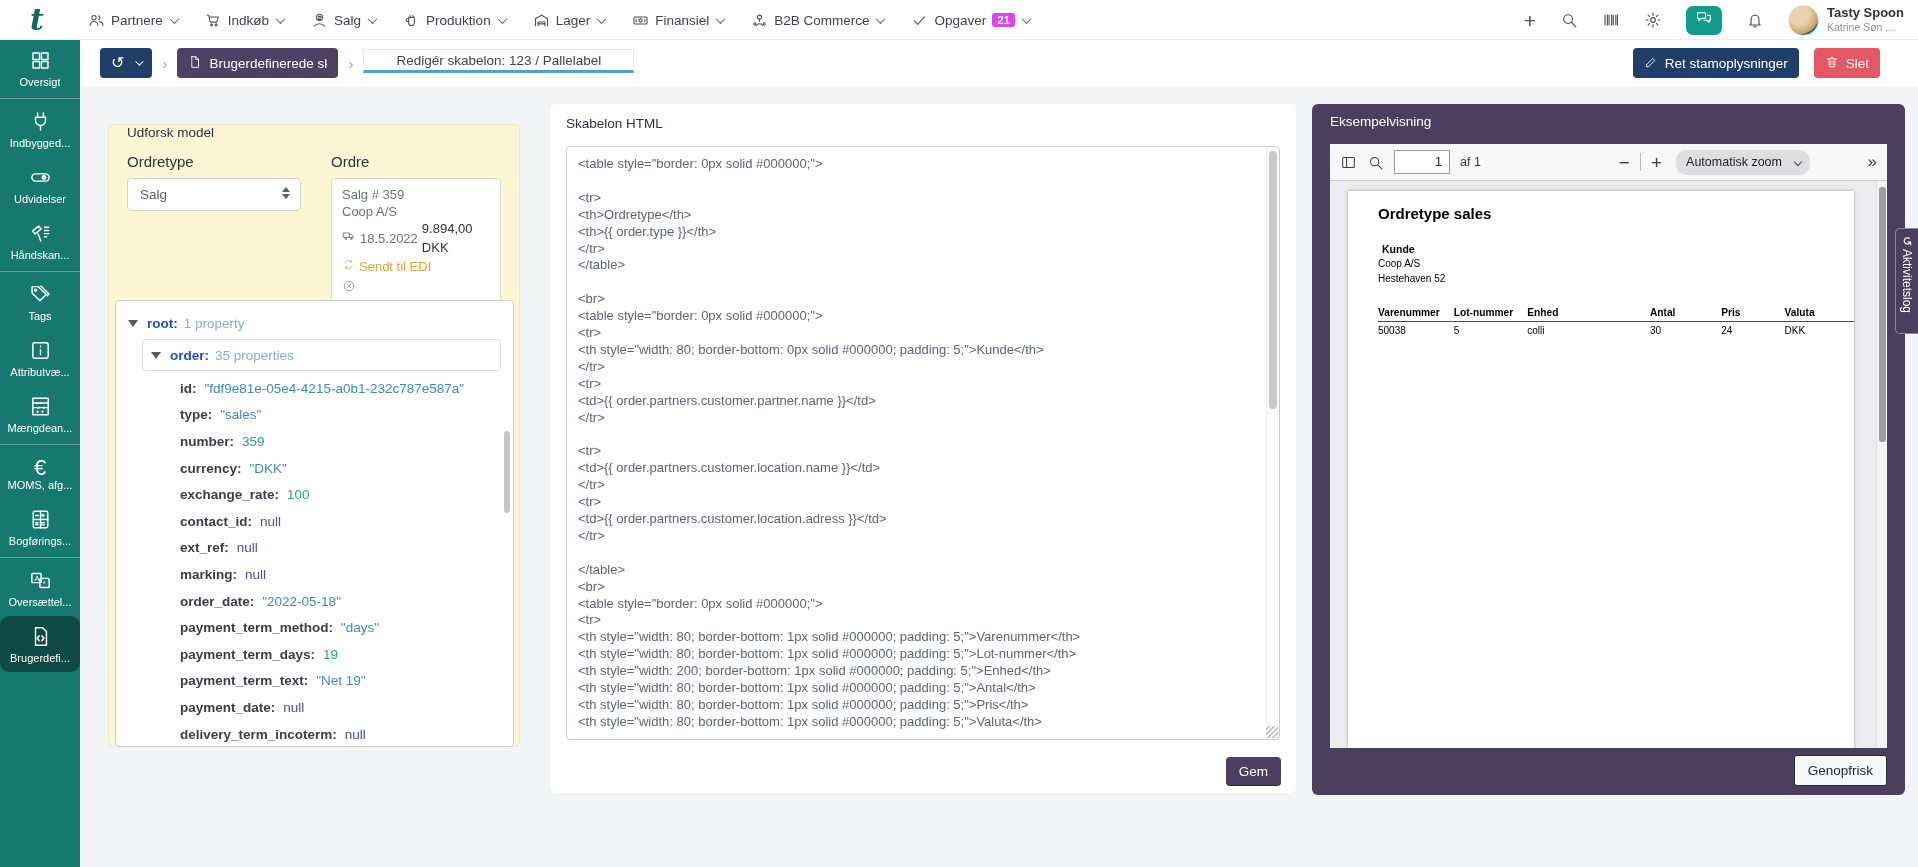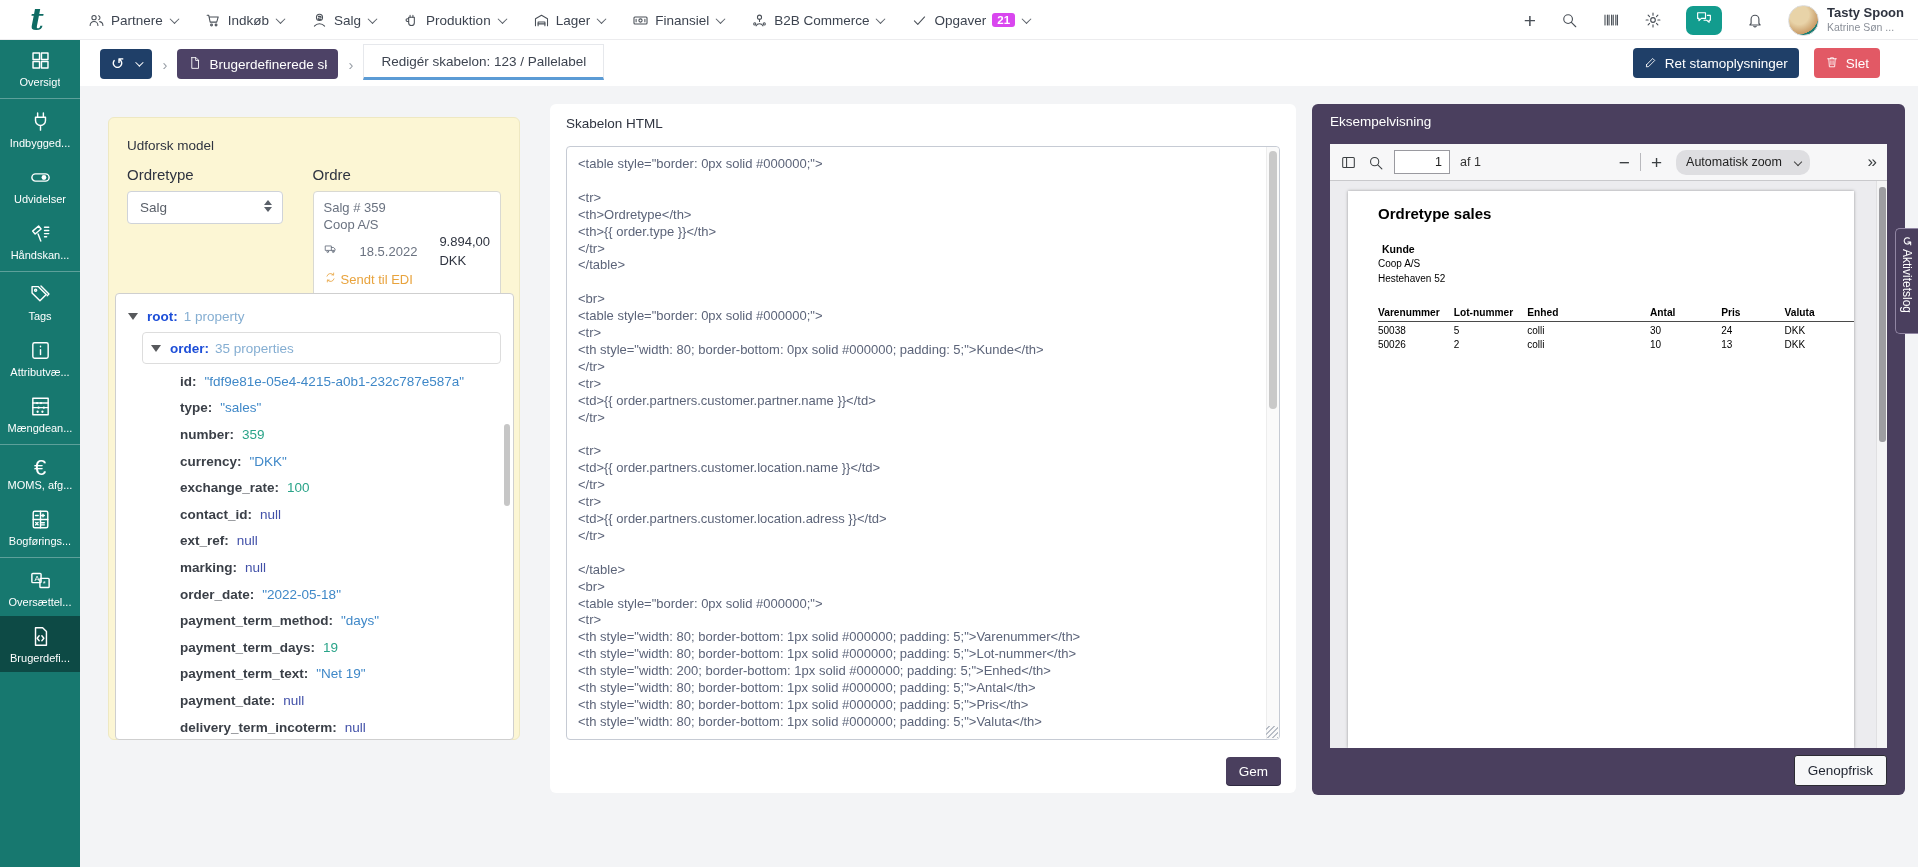--- a/index.html
+++ b/index.html
@@ -31,49 +31,49 @@
   .crumb-wrap { position:absolute; left:20px; top:8px; display:flex; align-items:center; gap:10px; }
   .btn { display:flex; align-items:center; gap:7px; border-radius:4px; height:30px; padding:0 11px; font-size:13.5px; cursor:pointer; border:none; }
   .btn svg { width:14px; height:14px; }
   .btn-navy { background:#1f3f68; color:#fff; }
   .btn-purple { background:#4d4266; color:#fff; }
   .btn-red { background:#e25965; color:#fff; }
   .crumb-sep { color:#9aa0a8; font-size:15px; }
   .undo-glyph { font-size:16px; line-height:1; }
   .chev-w { width:6px; height:6px; border-right:1.5px solid #fff; border-bottom:1.5px solid #fff; transform:rotate(45deg) translateY(-2px); display:inline-block; margin-left:4px; }
   .crumb-chip-label { max-width:118px; overflow:hidden; white-space:nowrap; }
-  .active-tab { height:36px; margin-top:-4px; display:flex; align-items:center; padding:0 17px; font-size:13.5px; color:#3d4450; background:#fff; border:1px solid #e6e8ec; border-bottom:3px solid #5b9bd5; cursor:pointer; }
+  .active-tab { height:24px; margin-top:-4px; display:flex; align-items:center; padding:0 32px; font-size:13.5px; color:#3d4450; background:#fff; border:1px solid #e6e8ec; border-bottom:3px solid #5b9bd5; cursor:pointer; }
   .crumb-actions { position:absolute; right:38px; top:8px; display:flex; gap:15px; }
 
   
   #sidebar { position:absolute; left:0; top:40px; width:80px; height:827px; background:#17786f; z-index:25; }
   .side-item { width:80px; padding:9px 2px 8px; display:flex; flex-direction:column; align-items:center; color:#fff; cursor:pointer; }
-  .side-item.selected { background:#0d4a45; }
+  .side-item.selected { background:#0d4a45;border-radius:9px; }
   .side-item svg { width:23px; height:23px; }
   .side-euro { font-size:22px; line-height:23px; height:23px; }
   .side-label { font-size:11px; white-space:nowrap; overflow:hidden; max-width:76px; }
   .side-div { height:1px; background:rgba(255,255,255,.3); margin:2px 0; }
 
   
   .card { position:absolute; border-radius:6px; }
-  #explorer { left:108px; top:117px; width:412px; height:623px; background:#fcf6d4; border:1px solid #eee8c2; padding:20px 18px; }
+  #explorer { left:108px; top:124px; width:412px; height:623px; background:#fcf6d4; border:1px solid #eee8c2; padding:0 18px; }
   .panel-title { font-size:13.5px; color:#2f3440; }
   .field-label { font-size:15px; color:#2f3440; }
   #explorer-row { display:flex; margin-top:13px; gap:30px; }
   .ordertype-wrap { width:174px; }
   .sel-box { position:relative; margin-top:8px; }
   select.ctl { width:100%; height:33px; border:1px solid #cfd3d9; border-radius:4px; background:#fff; color:#5a6069; font-size:13.5px; padding:0 26px 0 12px; appearance:none; -webkit-appkit:none; -webkit-appearance:none; font-family:inherit; }
   .updown { position:absolute; right:11px; top:9px; display:flex; flex-direction:column; gap:2px; pointer-events:none; }
   .updown i { width:0; height:0; border-left:4px solid transparent; border-right:4px solid transparent; display:block; }
   .updown .u { border-bottom:5px solid #5a6069; }
   .updown .d { border-top:5px solid #5a6069; }
   .order-wrap { flex:1; }
   .order-card { margin-top:8px; background:#fff; border:1px solid #d9d9d2; border-radius:4px; padding:7px 10px 6px; font-size:13px; color:#6a7280; cursor:pointer; }
   .order-line { line-height:1.32; }
-  .order-date-row { display:flex; align-items:center; gap:22px; line-height:1.45; }
+  .order-date-row { display:flex; align-items:center; gap:4px; line-height:1.45; }
   .order-date-row svg { width:14px; height:14px; color:#6a7280; }
   .order-amt { margin-left:auto; color:#2f3440; }
   .edi-row { display:flex; align-items:center; gap:4px; color:#e8a33d; line-height:1.45; }
   .edi-row svg { width:13px; height:13px; }
   .xc svg { width:14px; height:14px; color:#8a8f98; margin-top:2px; }
 
   
   #tree { position:absolute; left:6px; top:175px; width:399px; height:447px; background:#fff; border:1px solid #cfcfcf; border-radius:4px; padding:9px 12px; overflow:hidden; }
   .tri { width:0; height:0; border-left:5px solid transparent; border-right:5px solid transparent; border-top:7px solid #57595c; display:inline-block; margin-right:9px; cursor:pointer; flex:none; }
   .tree-row { display:flex; align-items:center; font-size:13.5px; height:26px; }
@@ -613,28 +613,20 @@
               </thead>
             <tbody id="pdf-tbody">
                 <tr>
                   <td>50038</td>
                   <td>5</td>
                   <td>colli</td>
                   <td>30</td>
                   <td>24</td>
                   <td>DKK</td>
                 </tr>
-                <tr>
-                  <td>50026</td>
-                  <td>2</td>
-                  <td>colli</td>
-                  <td>10</td>
-                  <td>13</td>
-                  <td>DKK</td>
-                </tr>
               </tbody>
           </table>
         </div>
       </div>
       <div class="viewer-scroll">
           <div class="viewer-thumb"></div>
         </div>
     </div>
     <button id="refresh-btn">Genopfrisk</button>
   </div>

